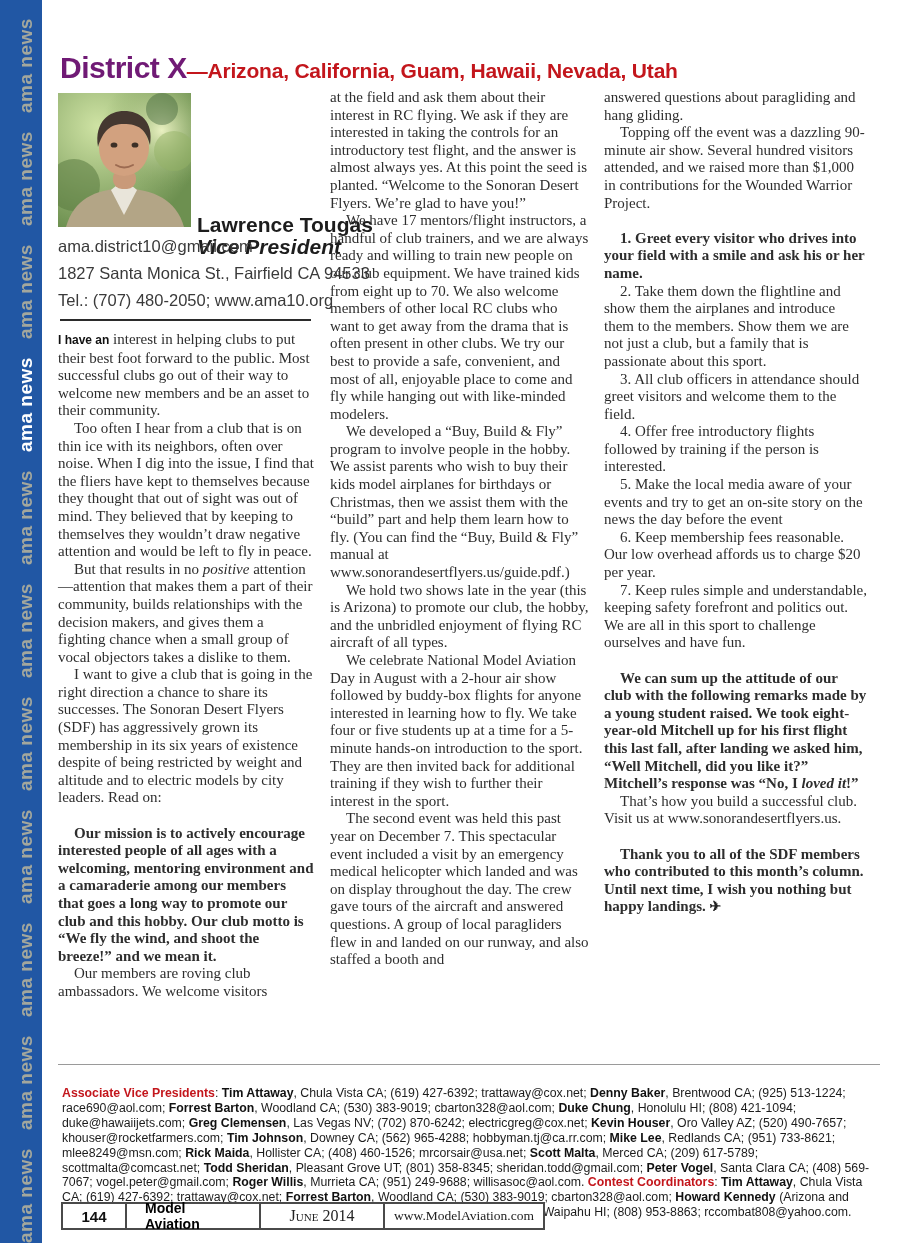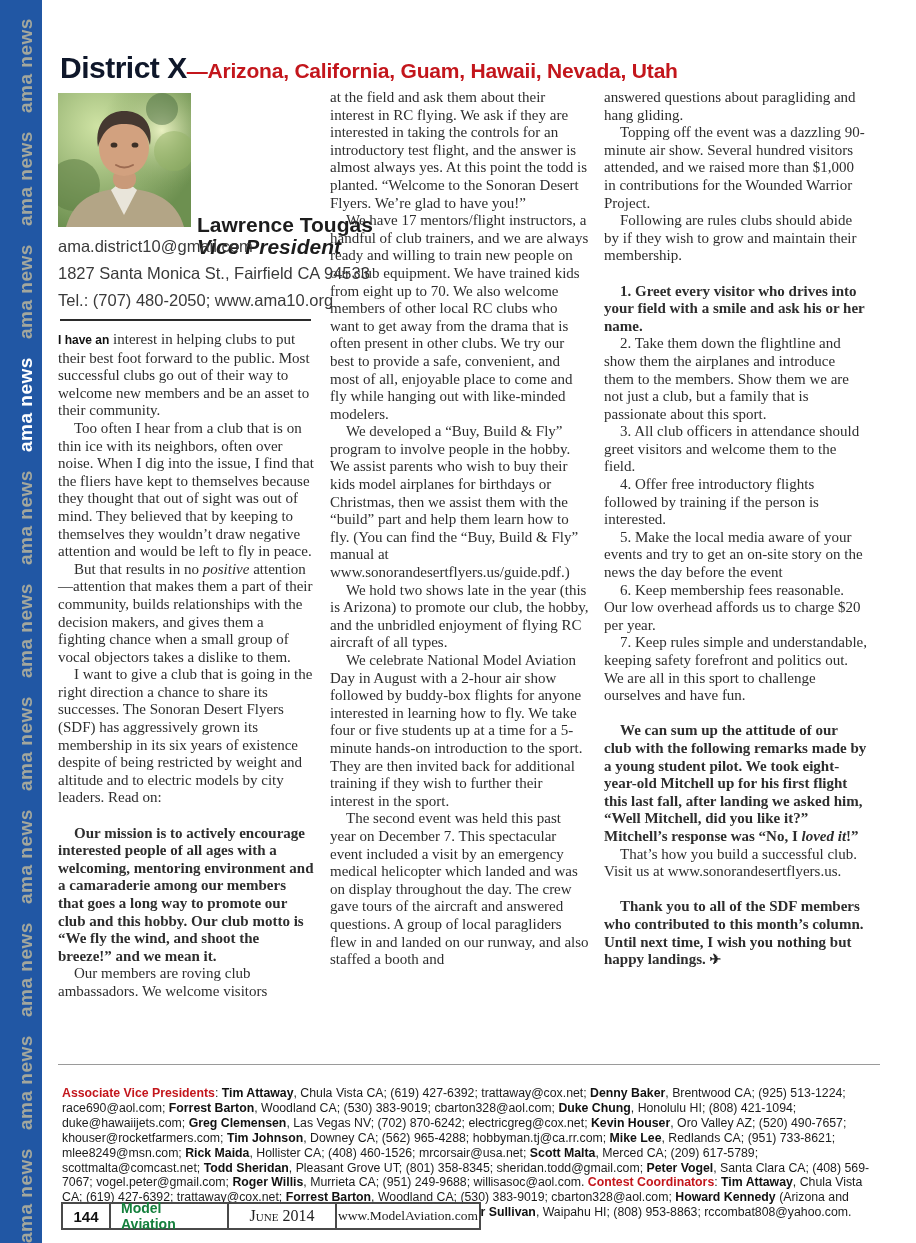--- a/index.html
+++ b/index.html
@@ -47,24 +47,24 @@
   .seg-plane{font-size:14px;color:#222;letter-spacing:0;}
 
   
   .sep{position:absolute;left:58px;top:1064px;width:822px;height:1px;background:#9a9a9a;}
   .avp{position:absolute;left:62px;top:1086px;width:820px;font-size:12.3px;line-height:14.9px;color:#1c1c1c;font-weight:500;}
   .seg-rb{color:#c3161c;font-weight:700;}
   .seg-b{font-weight:700;color:#111;}
 
   
   .pfoot{position:absolute;left:61px;top:1202px;height:24px;border:2px solid #4a4a4a;display:flex;align-items:stretch;background:#fff;}
-  .fcell{display:flex;align-items:center;justify-content:center;padding:0 10px;}
+  .fcell{display:flex;align-items:center;justify-content:center;padding:0 18px;}
   .fcell + .fcell{border-left:2px solid #4a4a4a;}
   .f-num{width:26px;font-weight:700;font-size:15px;color:#111;}
-  .f-mag{width:96px;font-weight:700;font-size:14px;color:#15803d;}
+  .f-mag{width:96px;font-weight:700;font-size:14px;color:#000000;}
   .f-issue{width:86px;font-family:"Liberation Serif",serif;font-variant:small-caps;font-size:16px;color:#222;}
   .f-web{width:122px;font-family:"Liberation Serif",serif;font-size:13.5px;color:#222;}
 </style>
 </head>
 <body>
 
 <div class="page">
 
   <div class="side-strip" style="background-color: rgb(33, 87, 164);">
     <div class="side-rotated" id="side-rotated">
@@ -76,21 +76,21 @@
         <span class="side-item">ama news</span>
         <span class="side-item">ama news</span>
         <span class="side-item hl">ama news</span>
         <span class="side-item">ama news</span>
         <span class="side-item">ama news</span>
         <span class="side-item">ama news</span>
       </div>
   </div>
 
   <div class="hdr">
-    <span class="hdr-title" style="color: #0f172a;">District X</span>
+    <span class="hdr-title" style="color: #701a75;">District X</span>
       <span class="hdr-sub" style="color: rgb(195, 22, 28);">—Arizona, California, Guam, Hawaii, Nevada, Utah</span>
   </div>
 
   <div class="photo">
     <svg viewBox="0 0 133 134" xmlns="http://www.w3.org/2000/svg">
       <defs>
         <radialGradient id="bgG1" cx="30%" cy="25%" r="80%">
           <stop offset="0" stop-color="#cfe3a4"></stop>
             <stop offset="1" stop-color="#6d9050"></stop>
         </radialGradient>
@@ -130,39 +130,38 @@
 
   <div class="col col1">
       <p class="para"><span class="seg-lead">I have an</span><span> interest in helping clubs to put their best foot forward to the public. Most successful clubs go out of their way to welcome new members and be an asset to their community.</span></p>
       <p class="para ind"><span>Too often I hear from a club that is on thin ice with its neighbors, often over noise. When I dig into the issue, I find that the fliers have kept to themselves because they thought that out of sight was out of mind. They believed that by keeping to themselves they wouldn’t draw negative attention and would be left to fly in peace.</span></p>
       <p class="para ind"><span>But that results in no </span><span class="seg-i">positive</span><span> attention—attention that makes them a part of their community, builds relationships with the decision makers, and gives them a fighting chance when a small group of vocal objectors takes a dislike to them.</span></p>
       <p class="para ind"><span>I want to give a club that is going in the right direction a chance to share its successes. The Sonoran Desert Flyers (SDF) has aggressively grown its membership in its six years of existence despite of being restricted by weight and altitude and to electric models by city leaders. Read on:</span></p>
       <p class="para ind gap"><span>Our mission is to actively encourage interested people of all ages with a welcoming, mentoring environment and a camaraderie among our members that goes a long way to promote our club and this hobby. Our club motto is “We fly the wind, and shoot the breeze!” and we mean it.</span></p>
       <p class="para ind"><span>Our members are roving club ambassadors. We welcome visitors</span></p>
     </div>
   <div class="col col2">
-      <p class="para"><span>at the field and ask them about their interest in RC flying. We ask if they are interested in taking the controls for an introductory test flight, and the answer is almost always yes. At this point the todd is planted. “Welcome to the Sonoran Desert Flyers. We’re glad to have you!”</span></p>
+      <p class="para"><span>at the field and ask them about their interest in RC flying. We ask if they are interested in taking the controls for an introductory test flight, and the answer is almost always yes. At this point the seed is planted. “Welcome to the Sonoran Desert Flyers. We’re glad to have you!”</span></p>
       <p class="para ind"><span>We have 17 mentors/flight instructors, a handful of club trainers, and we are always ready and willing to train new people on our club equipment. We have trained kids from eight up to 70. We also welcome members of other local RC clubs who want to get away from the drama that is often present in other clubs. We try our best to provide a safe, convenient, and most of all, enjoyable place to come and fly while hanging out with like-minded modelers.</span></p>
       <p class="para ind"><span>We developed a “Buy, Build &amp; Fly” program to involve people in the hobby. We assist parents who wish to buy their kids model airplanes for birthdays or Christmas, then we assist them with the “build” part and help them learn how to fly. (You can find the “Buy, Build &amp; Fly” manual at www.sonorandesertflyers.us/guide.pdf.)</span></p>
       <p class="para ind"><span>We hold two shows late in the year (this is Arizona) to promote our club, the hobby, and the unbridled enjoyment of flying RC aircraft of all types.</span></p>
       <p class="para ind"><span>We celebrate National Model Aviation Day in August with a 2-hour air show followed by buddy-box flights for anyone interested in learning how to fly. We take four or five students up at a time for a 5-minute hands-on introduction to the sport. They are then invited back for additional training if they wish to further their interest in the sport.</span></p>
       <p class="para ind"><span>The second event was held this past year on December 7. This spectacular event included a visit by an emergency medical helicopter which landed and was on display throughout the day. The crew gave tours of the aircraft and answered questions. A group of local paragliders flew in and landed on our runway, and also staffed a booth and</span></p>
     </div>
   <div class="col col3">
       <p class="para"><span>answered questions about paragliding and hang gliding.</span></p>
       <p class="para ind"><span>Topping off the event was a dazzling 90-minute air show. Several hundred visitors attended, and we raised more than $1,000 in contributions for the Wounded Warrior Project.</span></p>
-      <p class="para ind"><span>Following are rules clubs should abide by if they wish to grow and maintain their membership.</span></p>
       <p class="para ind gap"><span>1. Greet every visitor who drives into your field with a smile and ask his or her name.</span></p>
       <p class="para ind"><span>2. Take them down the flightline and show them the airplanes and introduce them to the members. Show them we are not just a club, but a family that is passionate about this sport.</span></p>
       <p class="para ind"><span>3. All club officers in attendance should greet visitors and welcome them to the field.</span></p>
       <p class="para ind"><span>4. Offer free introductory flights followed by training if the person is interested.</span></p>
       <p class="para ind"><span>5. Make the local media aware of your events and try to get an on-site story on the news the day before the event</span></p>
       <p class="para ind"><span>6. Keep membership fees reasonable. Our low overhead affords us to charge $20 per year.</span></p>
       <p class="para ind"><span>7. Keep rules simple and understandable, keeping safety forefront and politics out. We are all in this sport to challenge ourselves and have fun.</span></p>
-      <p class="para ind gap"><span>We can sum up the attitude of our club with the following remarks made by a young student pilot. We took eight-year-old Mitchell up for his first flight this last fall, after landing we asked him, “Well Mitchell, did you like it?” Mitchell’s response was “No, I </span><span class="seg-i">loved it</span><span>!”</span></p>
+      <p class="para ind gap"><span>We can sum up the attitude of our club with the following remarks made by a young student raised. We took eight-year-old Mitchell up for his first flight this last fall, after landing we asked him, “Well Mitchell, did you like it?” Mitchell’s response was “No, I </span><span class="seg-i">loved it</span><span>!”</span></p>
       <p class="para ind"><span>That’s how you build a successful club. Visit us at www.sonorandesertflyers.us.</span></p>
       <p class="para ind gap"><span>Thank you to all of the SDF members who contributed to this month’s column. Until next time, I wish you nothing but happy landings. </span><span class="seg-plane">✈</span></p>
     </div>
 
   <div class="sep"></div>
   <div class="avp" id="avp-block"><span class="seg-rb">Associate Vice Presidents</span><span>: </span><span class="seg-b">Tim Attaway</span><span>, Chula Vista CA; (619) 427-6392; trattaway@cox.net; </span><span class="seg-b">Denny Baker</span><span>, Brentwood CA; (925) 513-1224; race690@aol.com; </span><span class="seg-b">Forrest Barton</span><span>, Woodland CA; (530) 383-9019; cbarton328@aol.com; </span><span class="seg-b">Duke Chung</span><span>, Honolulu HI; (808) 421-1094; duke@hawaiijets.com; </span><span class="seg-b">Greg Clemensen</span><span>, Las Vegas NV; (702) 870-6242; electricgreg@cox.net; </span><span class="seg-b">Kevin Houser</span><span>, Oro Valley AZ; (520) 490-7657; khouser@rocketfarmers.com; </span><span class="seg-b">Tim Johnson</span><span>, Downey CA; (562) 965-4288; hobbyman.tj@ca.rr.com; </span><span class="seg-b">Mike Lee</span><span>, Redlands CA; (951) 733-8621; mlee8249@msn.com; </span><span class="seg-b">Rick Maida</span><span>, Hollister CA; (408) 460-1526; mrcorsair@usa.net; </span><span class="seg-b">Scott Malta</span><span>, Merced CA; (209) 617-5789; scottmalta@comcast.net; </span><span class="seg-b">Todd Sheridan</span><span>, Pleasant Grove UT; (801) 358-8345; sheridan.todd@gmail.com; </span><span class="seg-b">Peter Vogel</span><span>, Santa Clara CA; (408) 569-7067; vogel.peter@gmail.com; </span><span class="seg-b">Roger Willis</span><span>, Murrieta CA; (951) 249-9688; willisasoc@aol.com. </span><span class="seg-rb">Contest Coordinators</span><span>: </span><span class="seg-b">Tim Attaway</span><span>, Chula Vista CA; (619) 427-6392; trattaway@cox.net; </span><span class="seg-b">Forrest Barton</span><span>, Woodland CA; (530) 383-9019; cbarton328@aol.com; </span><span class="seg-b">Howard Kennedy</span><span> (Arizona and Utah), Phoenix AZ; (602) 361-8475; bushpilot1443@yahoo.com; </span><span class="seg-b">Christopher Sullivan</span><span>, Waipahu HI; (808) 953-8863; rccombat808@yahoo.com.</span></div>
 
   <div class="pfoot">
     <div class="fcell f-num">144</div>
     <div class="fcell f-mag">Model Aviation</div>

